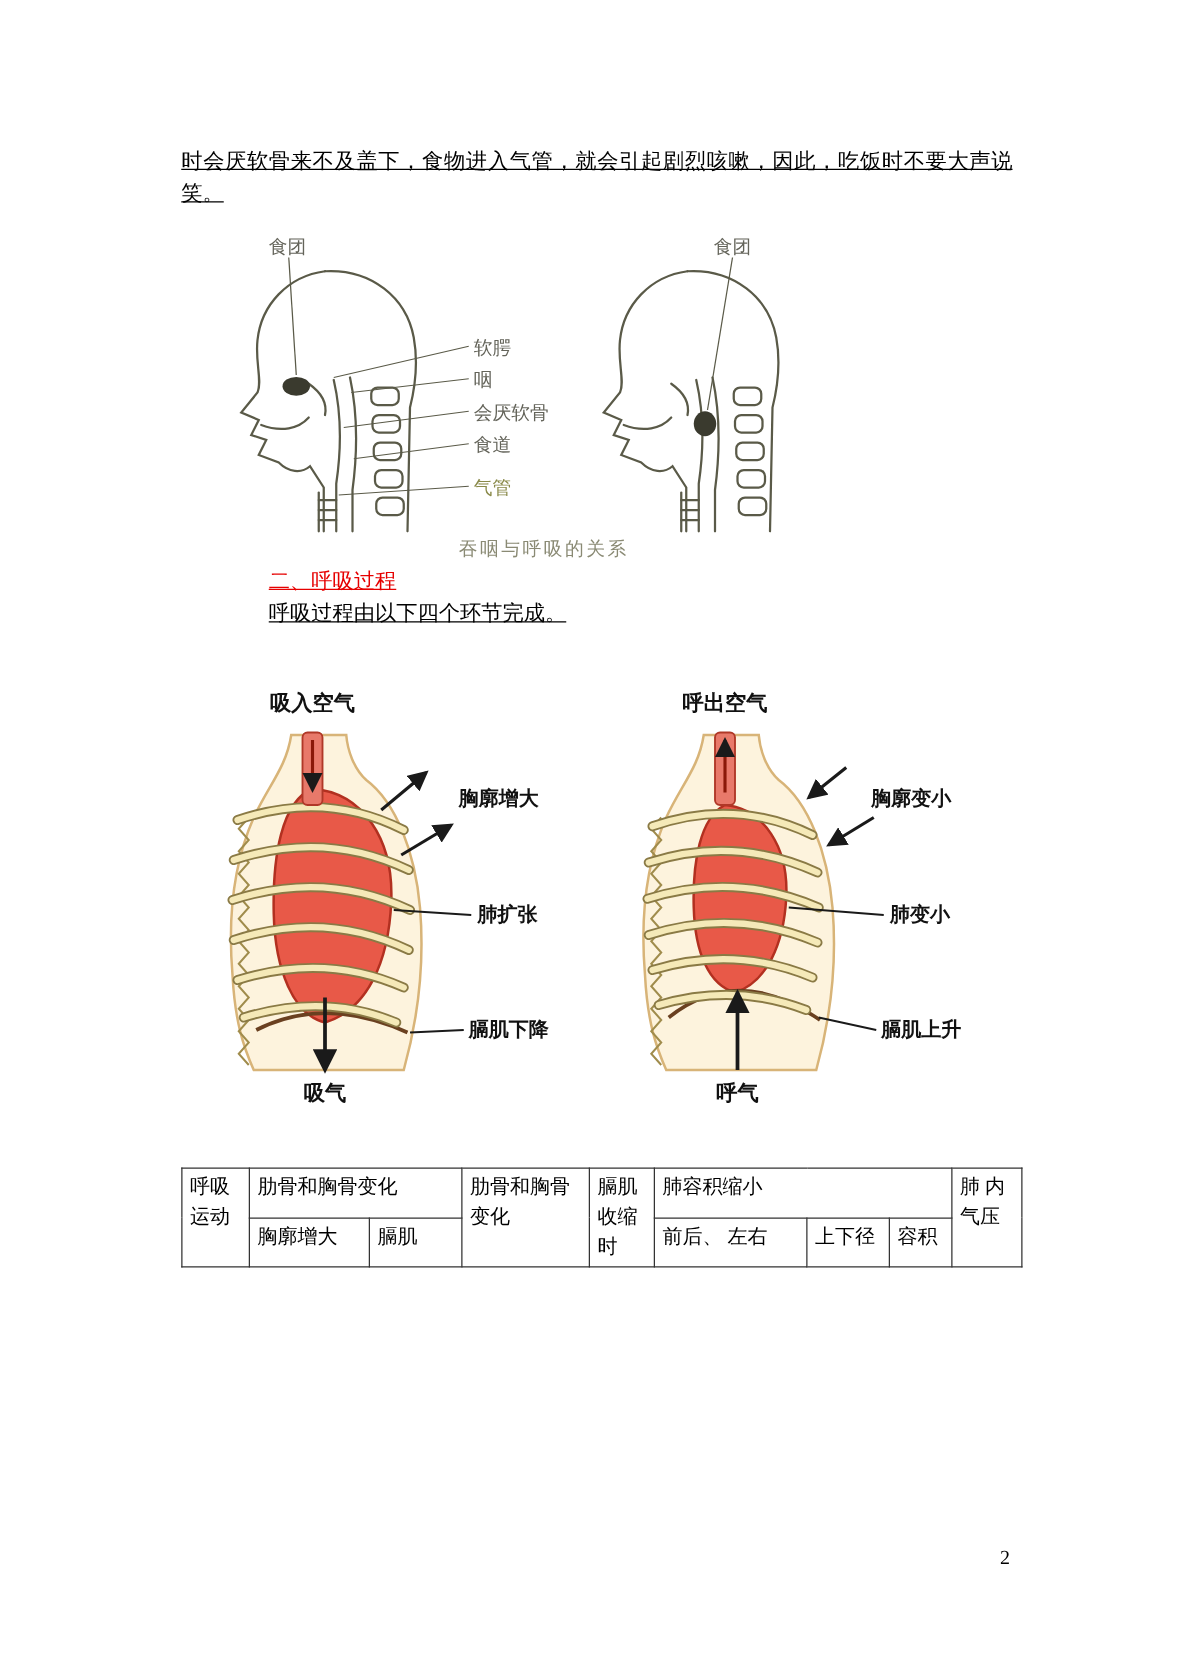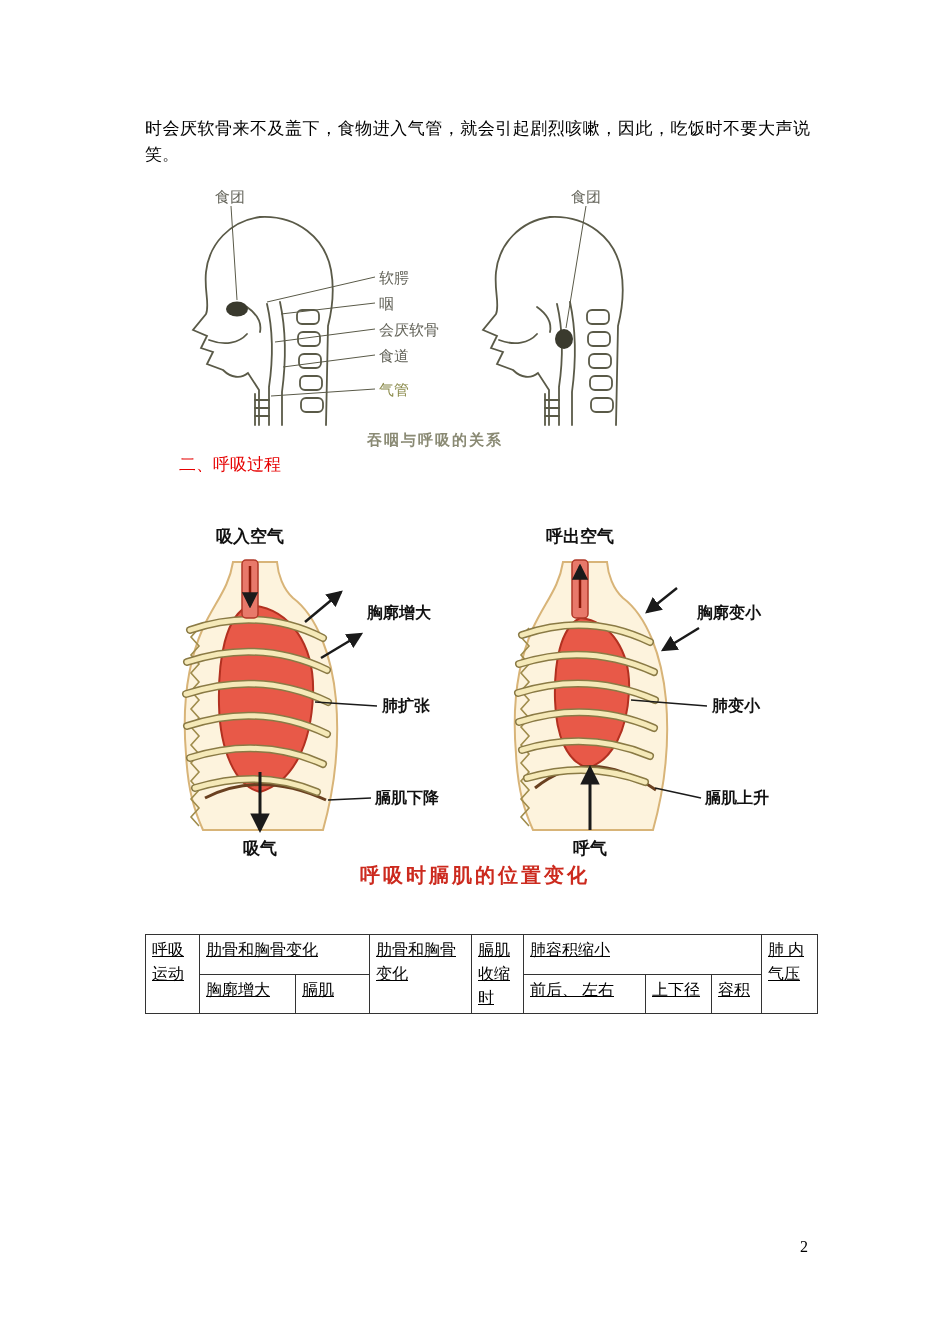--- a/index.html
+++ b/index.html
@@ -6,51 +6,50 @@
   html,body { background:#ffffff; }
   body {
     width:950px; height:1344px;
     font-family:"Liberation Serif","DejaVu Serif",serif;
     color:#000;
   }
   .page {
     position:relative; width:950px; height:1344px;
     padding:116px 140px 0 145px; background:#fff; overflow:hidden;
   }
-  .body-text { font-size:17px; line-height:26px; text-align:justify; }
-  .indent { text-indent:2em; }
+  .body-text { font-size:17px; line-height:26px; text-align:justify;text-decoration:underline; }
+  .indent { text-indent:2em;margin-left:36px; }
   .red { color:#e60000; }
   figure { display:block; }
   .figure1 { margin:16px 0 2px 30px; width:520px; }
   .figure1 svg { display:block; }
   .fig1-caption {
     width:520px; text-align:center; font-size:15px; color:#8a8a74;
     letter-spacing:2px; line-height:20px;
     font-family:"Liberation Sans","DejaVu Sans",sans-serif;
-    font-weight:bold;
   }
   .figure2 { margin:32px 0 17px 0; width:660px; }
   .figure2 svg { display:block; }
   .fig2-caption {
     width:660px; text-align:center; font-size:20px; font-weight:bold;
     color:#cc2a1e; letter-spacing:3px; line-height:26px;
     font-family:"Liberation Sans","DejaVu Sans",sans-serif;
   }
   .f1lab { font-size:15px; fill:#64645a; font-family:"Liberation Sans","DejaVu Sans",sans-serif; }
   .f1lab.olive { fill:#8a8a4a; }
   .f2lab { font-size:16px; font-weight:bold; fill:#111;
            font-family:"Liberation Sans","DejaVu Sans",sans-serif; }
   .f2lab.big { font-size:17px; }
   table.resp {
     margin-top:46px; border-collapse:collapse; table-layout:fixed;
     width:672px; font-size:16px; line-height:24px;
   }
   table.resp td {
     border:1px solid #333; vertical-align:top; padding:3px 6px;
-    height:30px; text-align:left;text-decoration:underline;
+    height:30px; text-align:left;
   }
   .page-number { position:absolute; right:142px; top:1238px; font-size:16px; }
 </style>
 </head>
 <body>
 
 <div class="page">
 
   <p class="body-text">时会厌软骨来不及盖下，食物进入气管，就会引起剧烈咳嗽，因此，吃饭时不要大声说笑。</p>
 
@@ -97,20 +96,21 @@
       <text x="204" y="99" class="f1lab">软腭</text>
       <text x="204" y="125" class="f1lab">咽</text>
       <text x="204" y="151" class="f1lab">会厌软骨</text>
       <text x="204" y="177" class="f1lab">食道</text>
       <text x="204" y="211" class="f1lab olive">气管</text>
     </svg>
     <figcaption class="fig1-caption">吞咽与呼吸的关系</figcaption>
   </figure>
 
   <p class="body-text red indent">二、呼吸过程</p>
+  <p class="body-text indent">呼吸过程由以下四个环节完成。</p>
 
   <figure class="figure2">
     <svg width="660" height="352" viewBox="0 0 660 352">
       <defs>
         <marker id="ah" viewBox="0 0 10 10" refX="8.5" refY="5" markerWidth="6.5" markerHeight="6.5" orient="auto">
           <path d="M0,0 L10,5 L0,10 Z" fill="#1a1a1a"></path>
         </marker>
         <g id="torsoBase">
           <path d="M88,52 C84,78 70,92 58,118 C43,152 37,196 41,244 C43,282 50,302 58,320 L178,320 C188,284 195,238 191,190 C187,146 172,106 148,88 C138,79 133,64 132,52 Z" fill="#fdf3dd" stroke="#d8b478" stroke-width="2"></path>
           <path d="M54,118 l-8,9 l8,9 l-8,9 l8,9 l-8,9 l8,9 l-8,9 l8,9 l-8,9 l8,9 l-8,9 l8,9 l-8,9 l8,9 l-8,9 l8,9 l-8,9 l8,9 l-8,9 l8,9 l-8,9 l8,9" fill="none" stroke="#a08c4c" stroke-width="1.6"></path>
@@ -178,21 +178,20 @@
         <line x1="232" y1="196" x2="156" y2="190" stroke="#1a1a1a" stroke-width="1.5"></line>
         <line x1="226" y1="288" x2="180" y2="278" stroke="#1a1a1a" stroke-width="1.5"></line>
         <line x1="115" y1="320" x2="115" y2="258" stroke="#1a1a1a" stroke-width="3" marker-end="url(#ah)"></line>
         <text x="105" y="32" text-anchor="middle" class="f2lab big">呼出空气</text>
         <text x="222" y="108" class="f2lab">胸廓变小</text>
         <text x="237" y="201" class="f2lab">肺变小</text>
         <text x="230" y="293" class="f2lab">膈肌上升</text>
         <text x="115" y="344" text-anchor="middle" class="f2lab big">呼气</text>
       </g>
     </svg>
-    <figcaption class="fig2-caption">呼吸时膈肌的位置变化</figcaption>
   </figure>
 
   <table class="resp">
     <colgroup>
       <col style="width:54px">
         <col style="width:96px">
         <col style="width:74px">
       <col style="width:102px">
         <col style="width:52px">
         <col style="width:122px">

